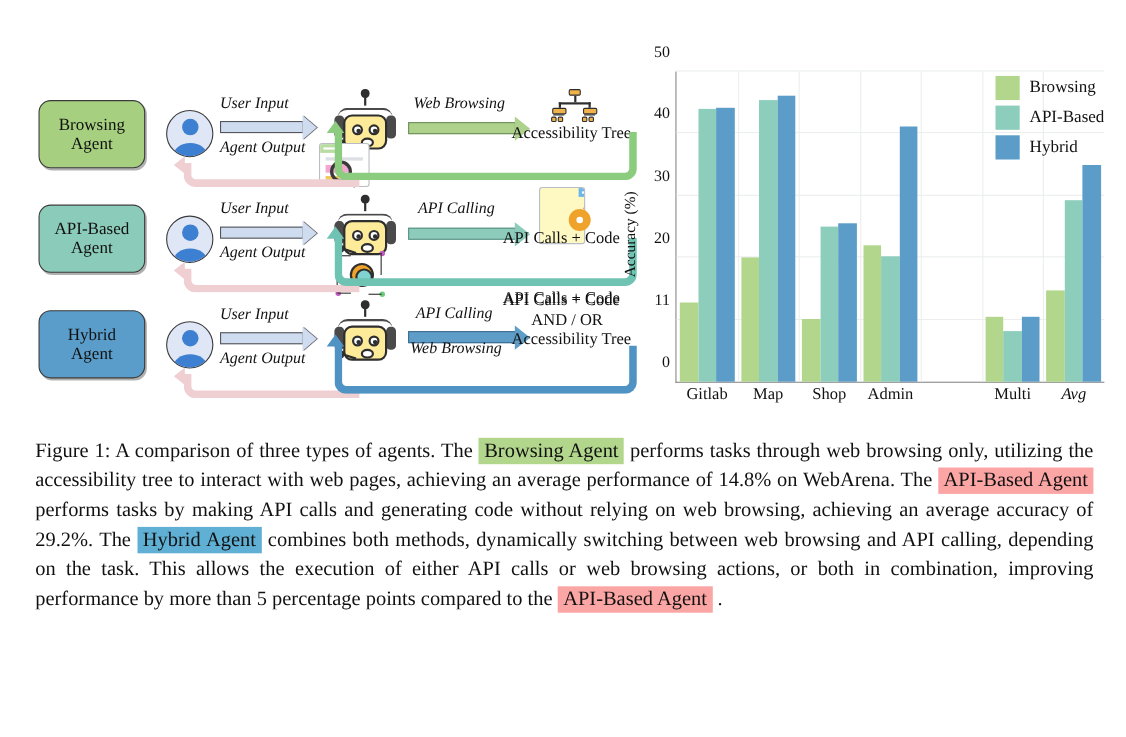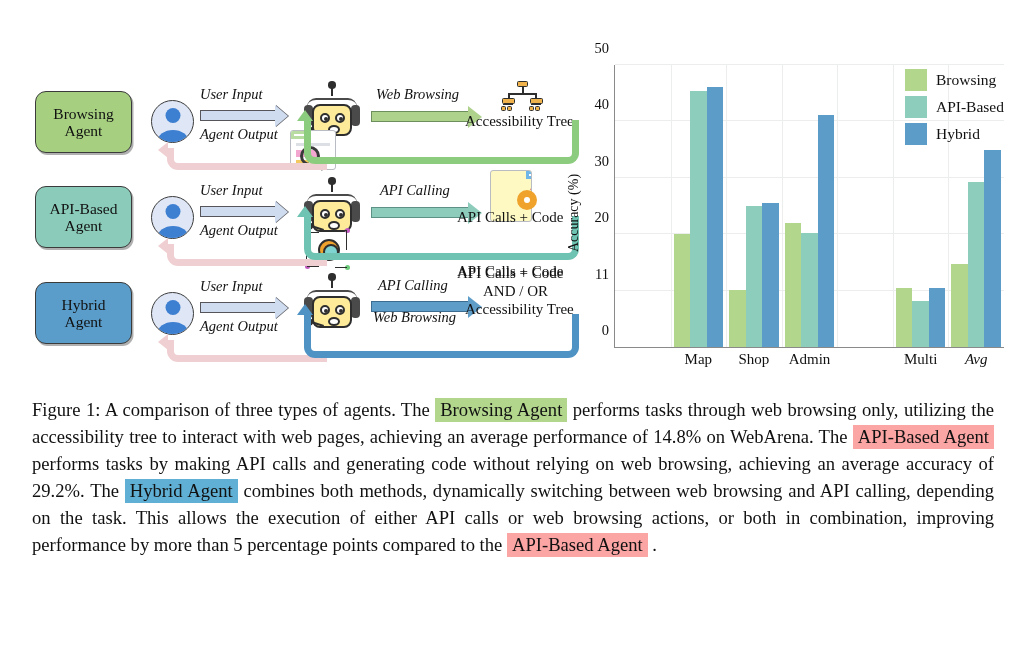--- a/index.html
+++ b/index.html
@@ -387,20 +387,26 @@
         <div class="gridline" style="bottom: 20%;"></div>
         <div class="ytick" style="bottom: calc(20% + 0px);">11</div>
         <div class="gridline" style="bottom: 40%;"></div>
         <div class="ytick" style="bottom: calc(40% + 0px); margin-top: 39px;">20</div>
         <div class="gridline" style="bottom: 60%;"></div>
         <div class="ytick" style="bottom: calc(60% + 0px);">30</div>
         <div class="gridline" style="bottom: 80%;"></div>
         <div class="ytick" style="bottom: calc(80% + 0px);">40</div>
         <div class="gridline" style="bottom: 100%;"></div>
         <div class="ytick" style="bottom: calc(100% + 0px);">50</div>
+        <div class="group" style="left: 0%; width: 14.2857%;">
+          <div class="bar b0" style="height: 25.4%; background: rgb(178, 215, 140);"></div>
+          <div class="bar b1" style="height: 87.8%; background: rgb(140, 205, 187);"></div>
+          <div class="bar b2" style="height: 88.4%; background: rgb(91, 157, 200);"></div>
+          <div class="xtick">Gitlab</div>
+        </div>
         <div class="vsep" style="left: 14.2857%;"></div>
         <div class="group" style="left: 14.2857%; width: 14.2857%;">
           <div class="bar b0" style="height: 40.2%; background: rgb(178, 215, 140);"></div>
           <div class="bar b1" style="height: 90.8%; background: rgb(140, 205, 187);"></div>
           <div class="bar b2" style="height: 92.2%; background: rgb(91, 157, 200);"></div>
           <div class="xtick">Map</div>
         </div>
         <div class="vsep" style="left: 28.5714%;"></div>
         <div class="group" style="left: 28.5714%; width: 14.2857%;">
           <div class="bar b0" style="height: 20.2%; background: rgb(178, 215, 140);"></div>

